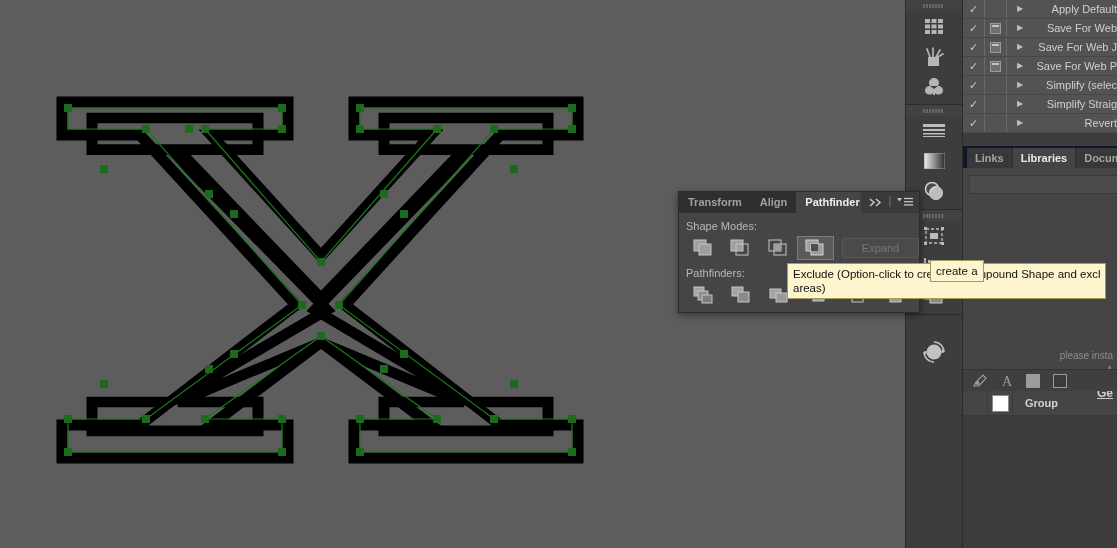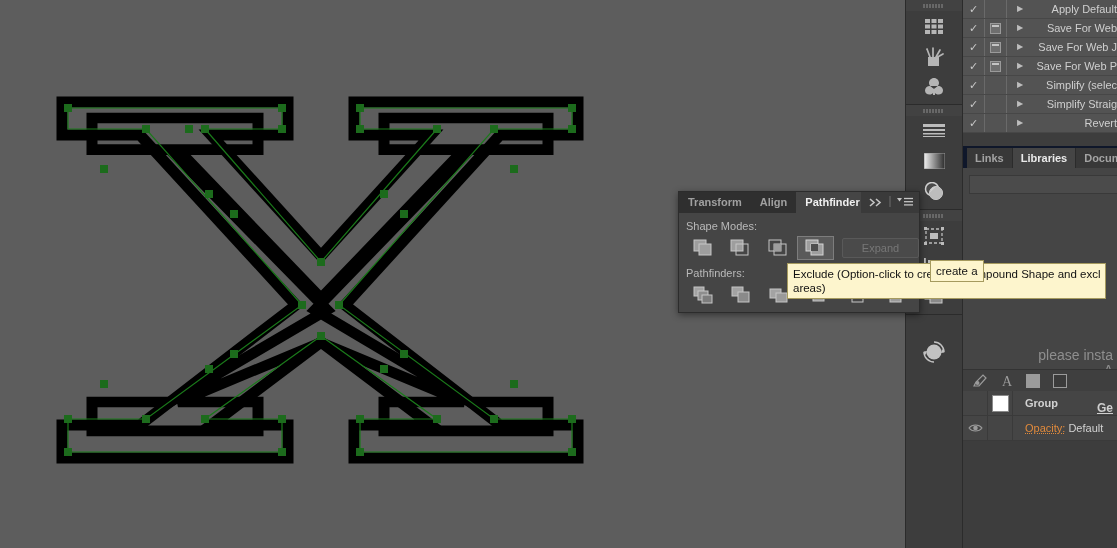--- a/index.html
+++ b/index.html
@@ -112,21 +112,21 @@
   .lib-search {
     margin: 7px 6px 0 6px;
     height: 19px;
     background: #4b4b4b;
     border: 1px solid #393939;
   }
   .lib-body {
     position: absolute; left: 0; right: 0; top: 180px;
     text-align: right; padding-right: 4px;
   }
-  .lib-msg { font-size: 14px; color: #8e8e8e; line-height: 15px; white-space: nowrap; }
+  .lib-msg { font-size: 10px; color: #8e8e8e; line-height: 15px; white-space: nowrap; }
   .lib-link {
     font-size: 12px; font-weight: bold; color: #cfcfcf;
     text-decoration: underline; white-space: nowrap; cursor: pointer;
   }
   .lib-toolbar {
     position: absolute; left: 0; right: 0; bottom: 0;
     height: 22px; background: #3f3f3f;
     border-top: 1px solid #333;
     display: flex; align-items: center; padding-left: 10px; gap: 13px;
   }
@@ -492,21 +492,21 @@
       <div class="tab">Links</div>
       <div class="tab active">Libraries</div>
       <div class="tab">Document</div>
     </div>
 
     <div id="libraries-panel">
       <input class="lib-search" type="text" placeholder="" style="">
       <div class="lib-body">
         <div class="lib-msg">please insta</div>
         <div class="lib-msg">A</div>
-        <div class="lib-link" style="margin-top:23px;">Ge</div>
+        <div class="lib-link" style="margin-top:8px;">Ge</div>
       </div>
       <div class="lib-toolbar">
         <span class="lt-ico">
           <svg width="15" height="13" viewBox="0 0 15 13">
             <path d="M1,12 L6,12 L13,4 L10,1 L3,8 Z" fill="none" stroke="#9b9b9b" stroke-width="1.2"></path>
             <circle cx="4.5" cy="9" r="2" fill="#9b9b9b"></circle>
             </svg>
           </span>
         <span class="lt-ico">
           <svg width="12" height="13" viewBox="0 0 12 13">
@@ -527,33 +527,20 @@
     </div>
 
 
     <div id="appearance-panel">
       <div class="ap-row">
         <div class="ap-eye"></div>
         <div class="ap-sw">
           <div class="ap-swatch"></div>
         </div>
         <div class="ap-label">Group</div>
-      </div>
-      <div class="ap-row">
-        <div class="ap-eye">
-          <svg width="15" height="10" viewBox="0 0 15 10">
-            <path d="M1,5 C4,1 11,1 14,5 C11,9 4,9 1,5 Z" fill="none" stroke="#9b9b9b" stroke-width="1.1"></path>
-            <circle cx="7.5" cy="5" r="2.3" fill="#9b9b9b"></circle>
-            </svg>
-        </div>
-        <div class="ap-sw"></div>
-        <div class="ap-opacity">
-          <span class="k">Opacity:</span>
-          <span class="v">Default</span>
-        </div>
       </div>
     </div>
   </div>
 
   <div id="pathfinder-panel">
     <div class="pf-tabbar">
       <div class="pf-tab">Transform</div>
       <div class="pf-tab">Align</div>
       <div class="pf-tab active">Pathfinder</div>
       <div class="pf-tabctl">

